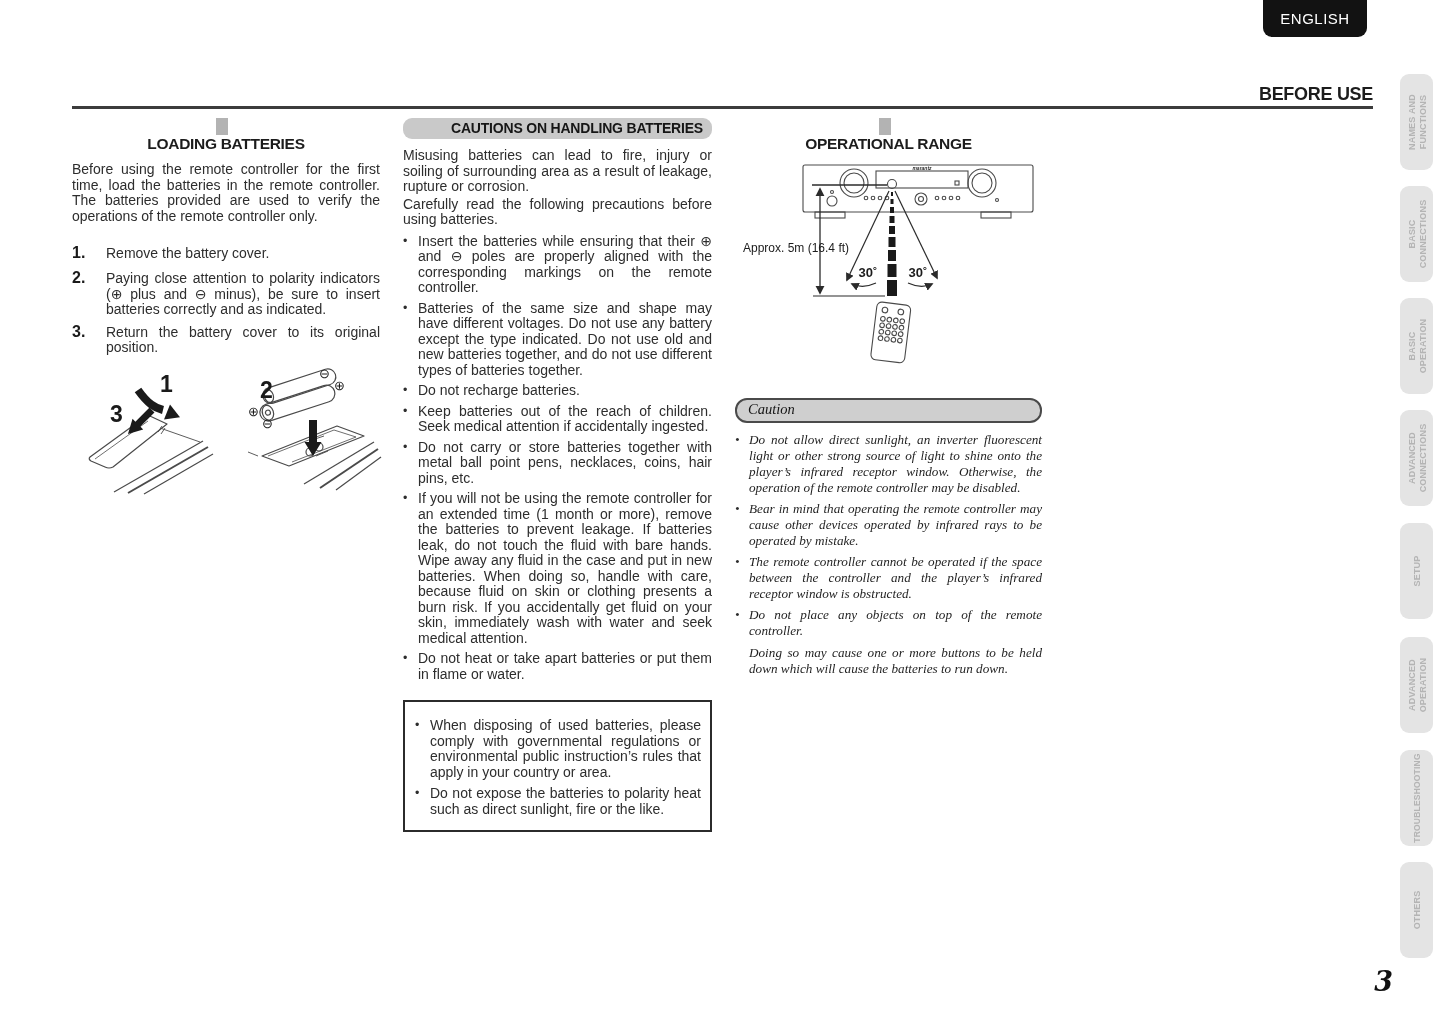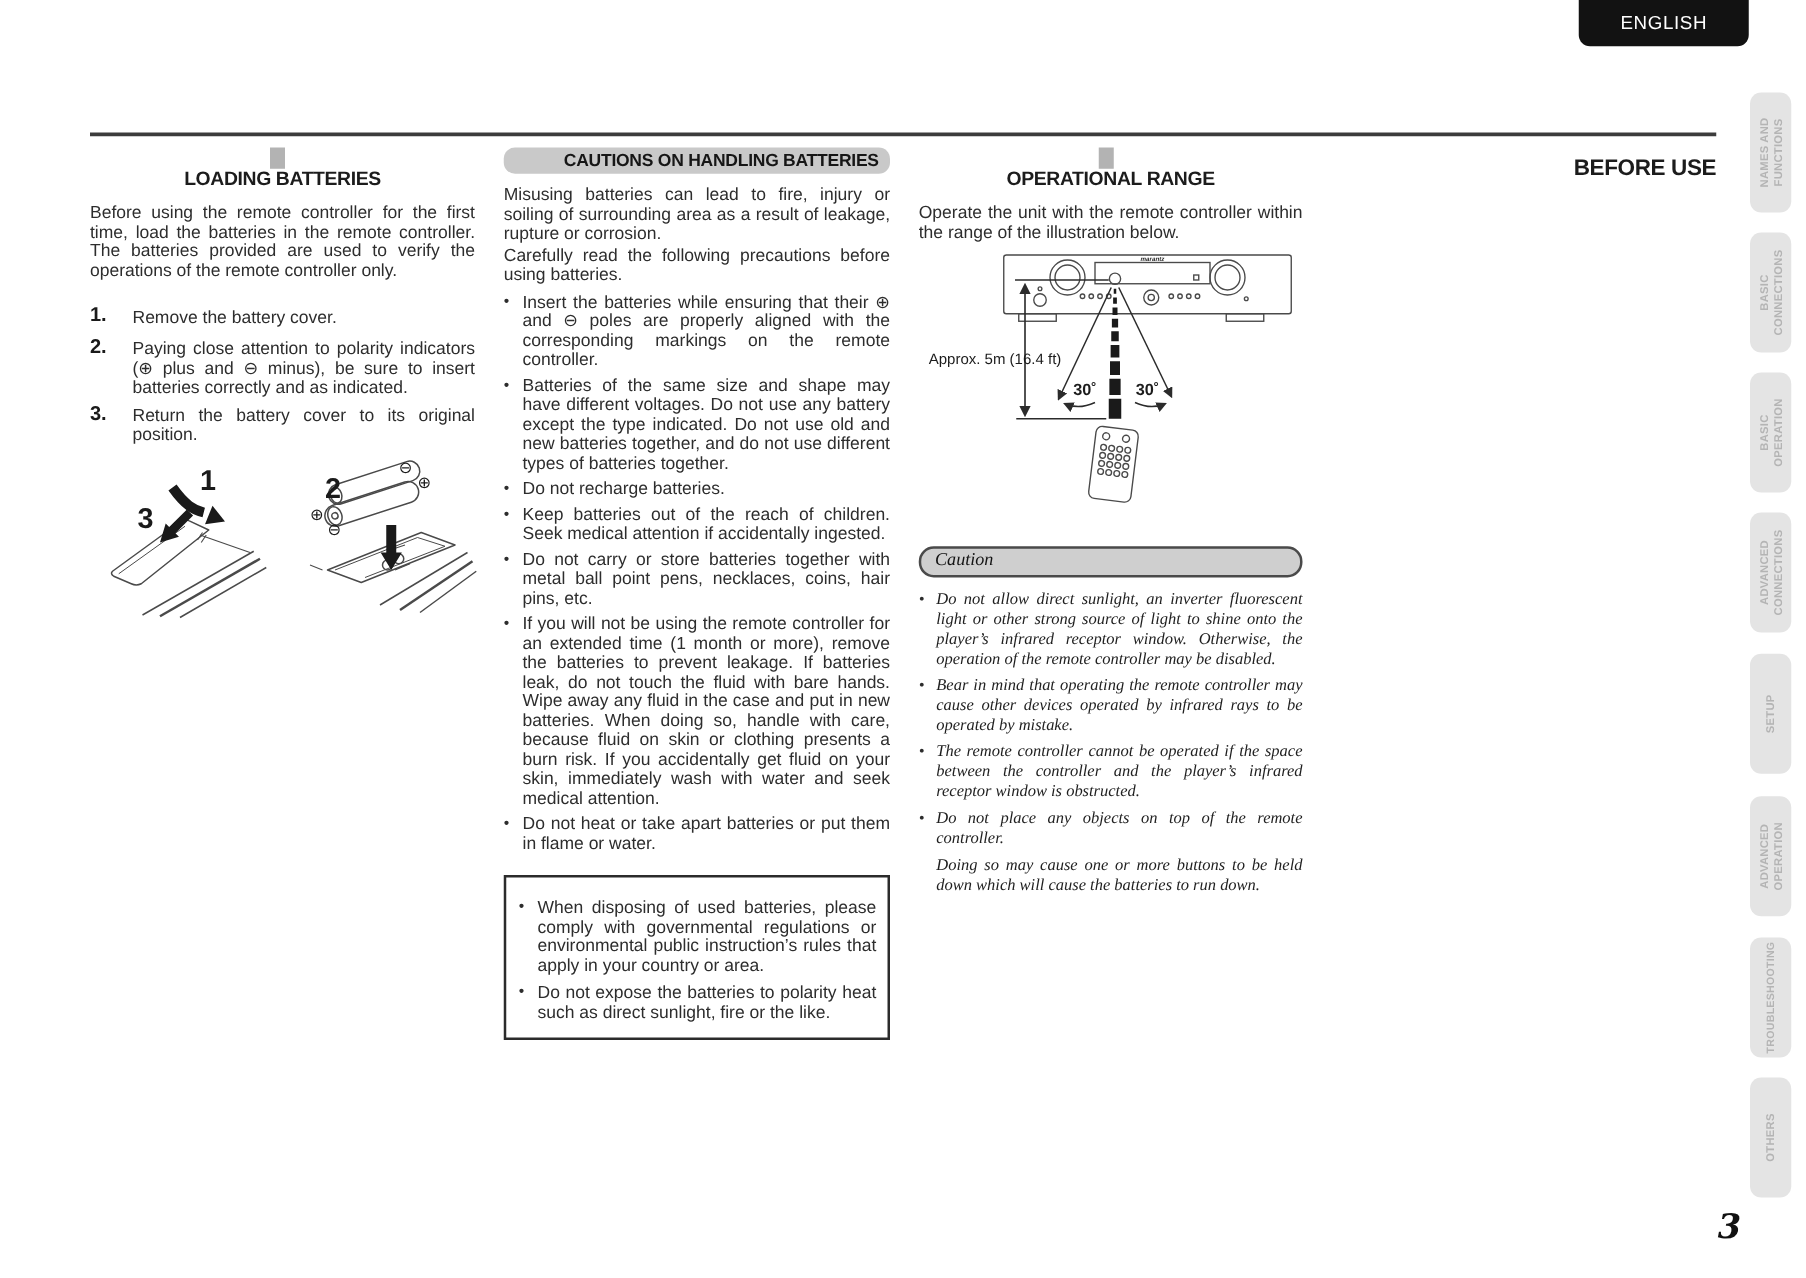--- a/index.html
+++ b/index.html
@@ -3,29 +3,29 @@
 <meta charset="utf-8">
 <style>
   html,body{margin:0;padding:0;}
   body{
     width:1445px;height:1022px;position:relative;background:#ffffff;
     font-family:"Liberation Sans",sans-serif;color:#2d2d2d;overflow:hidden;
     -webkit-font-smoothing:antialiased;
   }
   
   .lang-tab{
-    position:absolute;left:1263px;top:0;width:136px;height:37px;
+    position:absolute;left:1263px;top:0;width:104px;height:37px;
     background:#121212;color:#fff;border-radius:0 0 9px 9px;
     display:flex;align-items:center;justify-content:center;
     font-size:15px;letter-spacing:.5px;text-align:center;
   }
   
   .section-header{
     position:absolute;top:84px;right:72px;font-size:18px;font-weight:bold;
-    color:#1c1c1c;letter-spacing:-.3px;margin-top:40px;
+    color:#1c1c1c;letter-spacing:-.3px;
   }
   .header-rule{
     position:absolute;left:72px;top:106px;width:1301px;height:3px;background:#3c3c3c;
   }
   
   .col{position:absolute;top:118px;}
   .col-left{left:72px;width:308px;}
   .col-mid{left:403px;width:309px;}
   .col-right{left:735px;width:307px;}
 
@@ -238,21 +238,20 @@
     </div>
   </div>
 </div>
 
 <div class="col col-right">
   <div class="h2">
     <span class="sq"></span>
     <span class="h2t">OPERATIONAL RANGE</span>
   </div>
 
-  <p class="body">Operate the unit with the remote controller within the range of the illustration below.</p>
 
   <figure style="margin-top:8px;">
     <svg class="fig" width="307" height="205" viewBox="0 0 307 205">
       <defs>
         <marker id="ah" viewBox="0 0 10 10" refX="8" refY="5" markerWidth="7" markerHeight="7" orient="auto-start-reverse">
           <path d="M0,0 L10,5 L0,10 Z" fill="#2b2b2b"></path>
         </marker>
       </defs>
       <g stroke="#4a4a4a" stroke-width="1.1" fill="none">
 

